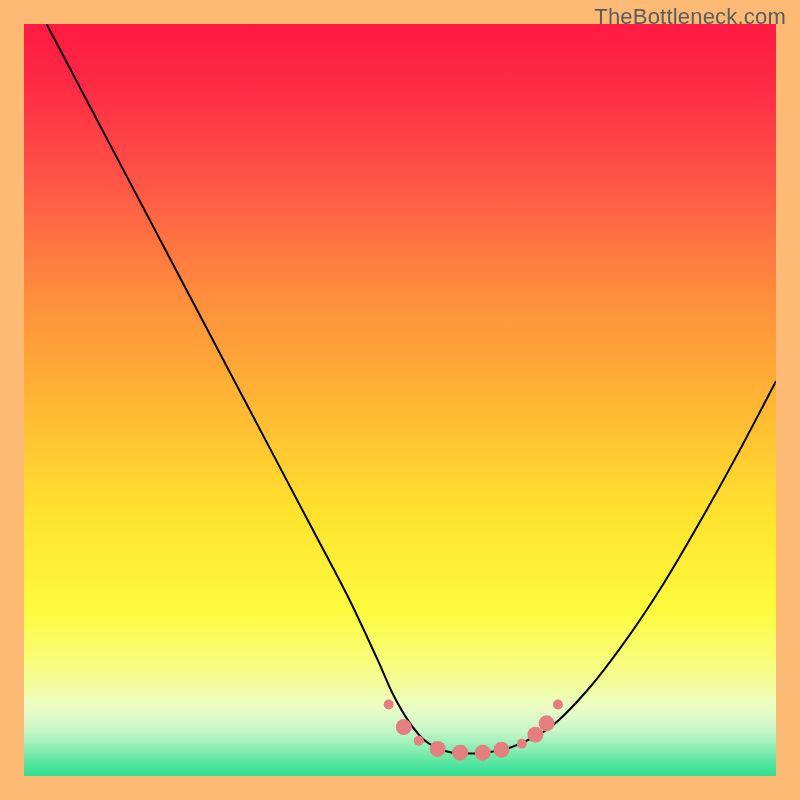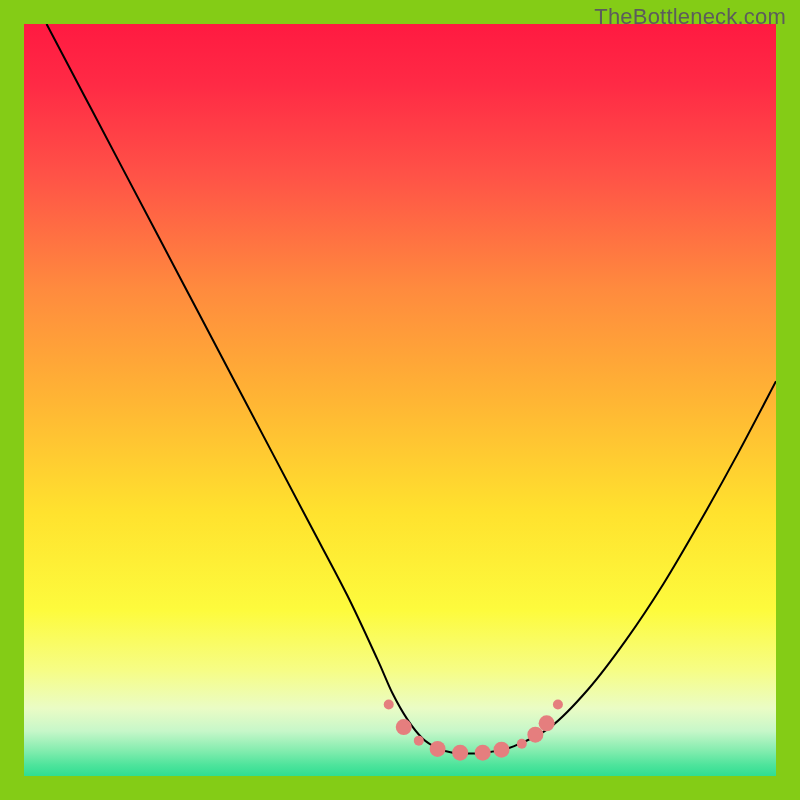--- a/index.html
+++ b/index.html
@@ -10,21 +10,21 @@
     background: #000;
     overflow: hidden;
     font-family: Arial, Helvetica, sans-serif;
   }
   .frame {
     position: absolute;
     left: 0;
     top: 0;
     width: 800px;
     height: 800px;
-    background: #84cc16;
+    background: #fdba74;
   }
   .plot {
     position: absolute;
     left: 24px;
     top: 24px;
     width: 752px;
     height: 752px;
   }
   .watermark {
     position: absolute;

